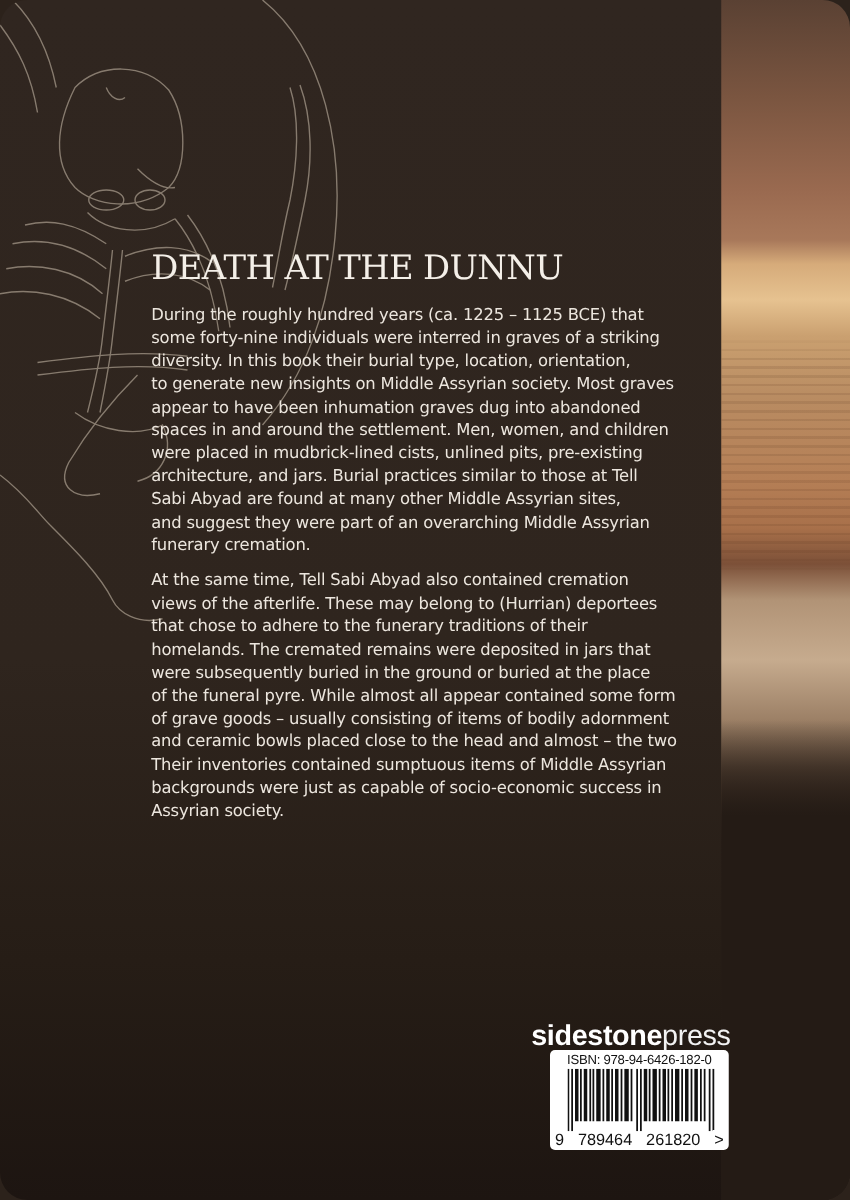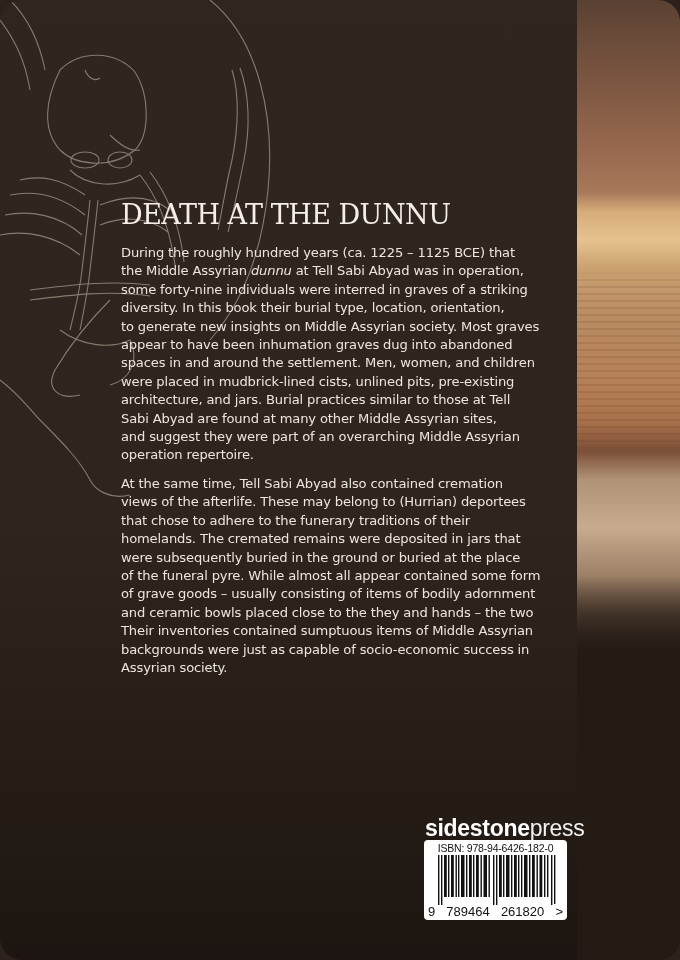--- a/index.html
+++ b/index.html
@@ -50,21 +50,21 @@
     .body-text p { margin: 0 0 10px 0; }
     .body-text .line { display: block; white-space: nowrap; }
     .publisher {
       position: absolute; left: 425px; top: 815px;
       font-family: "Liberation Sans", sans-serif; font-size: 23px; color: #ffffff;
       letter-spacing: -0.3px; white-space: nowrap;
     }
     .publisher .bold { font-weight: bold; }
     .publisher .light { font-weight: normal; color: #f2f2f2; }
     .barcode-box {
-      position: absolute; left: 424px; top: 840px; width: 143px; height: 80px;
+      position: absolute; left: 440px; top: 840px; width: 143px; height: 80px;
       background: #ffffff; border-radius: 4px; overflow: hidden;
     }
     .isbn-text {
       position: absolute; left: 0; right: 0; top: 2px; text-align: center;
       font-family: "Liberation Sans", sans-serif; font-size: 10.5px; color: #111;
       letter-spacing: -0.2px;
     }
     .bars {
       position: absolute; left: 14px; top: 15px; width: 118px; height: 50px;
     }
@@ -116,41 +116,40 @@
     <path d="M10 0 C 30 20, 40 45, 45 70"></path>
   </svg>
 
   <div class="photo"></div>
 
   <h1 class="title">DEATH AT THE DUNNU</h1>
 
   <div class="body-text">
     <p>
       <span class="line">During the roughly hundred years (ca. 1225 – 1125 BCE) that</span>
-      <span class="line"><span>the Middle Assyrian </span><em>dunnu</em><span> at Tell Sabi Abyad was in operation,</span></span>
       <span class="line">some forty-nine individuals were interred in graves of a striking</span>
       <span class="line">diversity. In this book their burial type, location, orientation,</span>
       <span class="line">to generate new insights on Middle Assyrian society. Most graves</span>
       <span class="line">appear to have been inhumation graves dug into abandoned</span>
       <span class="line">spaces in and around the settlement. Men, women, and children</span>
       <span class="line">were placed in mudbrick-lined cists, unlined pits, pre-existing</span>
       <span class="line">architecture, and jars. Burial practices similar to those at Tell</span>
       <span class="line">Sabi Abyad are found at many other Middle Assyrian sites,</span>
       <span class="line">and suggest they were part of an overarching Middle Assyrian</span>
-      <span class="line">operation repertoire.</span>
+      <span class="line">funerary cremation.</span>
     </p>
     <p>
       <span class="line">At the same time, Tell Sabi Abyad also contained cremation</span>
       <span class="line">views of the afterlife. These may belong to (Hurrian) deportees</span>
       <span class="line">that chose to adhere to the funerary traditions of their</span>
       <span class="line">homelands. The cremated remains were deposited in jars that</span>
       <span class="line">were subsequently buried in the ground or buried at the place</span>
       <span class="line">of the funeral pyre. While almost all appear contained some form</span>
       <span class="line">of grave goods – usually consisting of items of bodily adornment</span>
-      <span class="line">and ceramic bowls placed close to the they and hands – the two</span>
+      <span class="line">and ceramic bowls placed close to the head and almost – the two</span>
       <span class="line">Their inventories contained sumptuous items of Middle Assyrian</span>
       <span class="line">backgrounds were just as capable of socio-economic success in</span>
       <span class="line">Assyrian society.</span>
     </p>
   </div>
 
   <div class="publisher"><span class="bold">sidestone</span><span class="light">press</span></div>
 
   <div class="barcode-box">
     <div class="isbn-text">ISBN: 978-94-6426-182-0</div>

